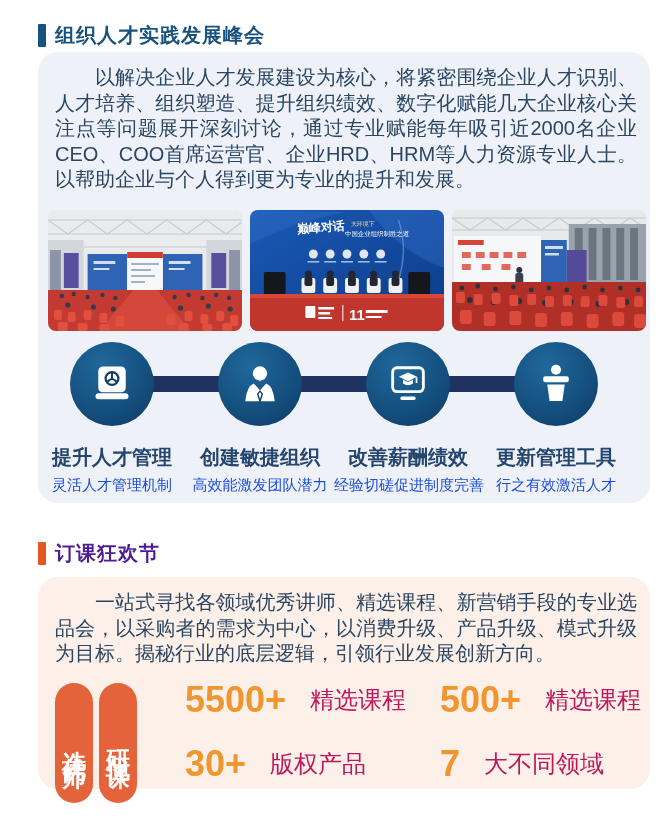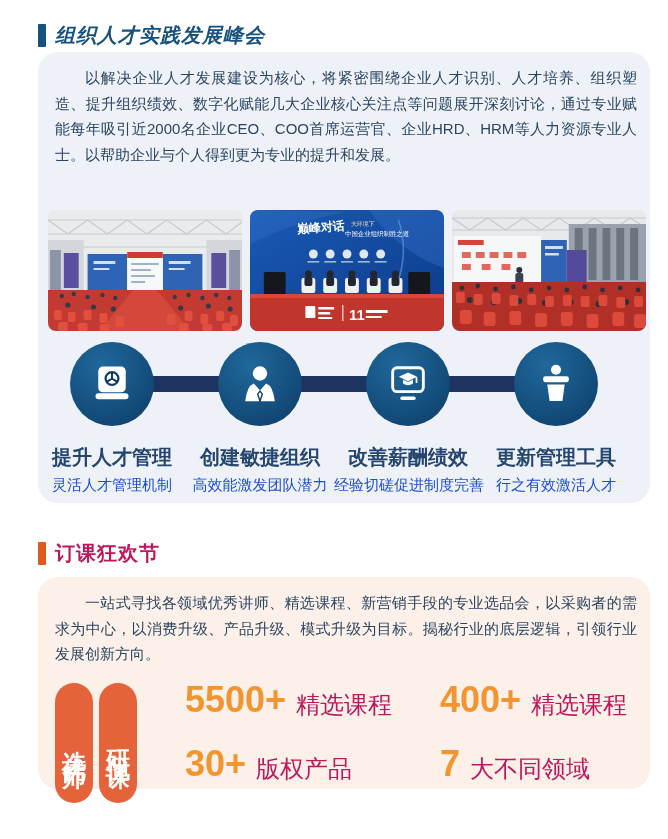--- a/index.html
+++ b/index.html
@@ -5,31 +5,31 @@
   * { margin:0; padding:0; box-sizing:border-box; }
   body { background:#ffffff; font-family:"Liberation Sans","DejaVu Sans",sans-serif; }
   .page { position:relative; width:668px; height:839px; background:#ffffff; overflow:hidden; }
 
   
   .sec-head { position:absolute; left:38px; display:flex; align-items:center; gap:9px; }
   .sec-bar { width:8px; height:23px; border-radius:1px; }
   .sec-head h2 { font-size:20px; font-weight:bold; letter-spacing:1px; }
   #head1 { top:22px; }
   #head1 .sec-bar { background:#17517d; }
-  #head1 h2 { color:#17517d;font-style:italic; }
+  #head1 h2 { color:#17517d; }
   #head2 { top:540px; }
   #head2 .sec-bar { background:#e4571f; }
-  #head2 h2 { color:#be185d; }
+  #head2 h2 { color:#4c1d95; }
 
   
   .panel { position:absolute; left:38px; width:612px; border-radius:20px; }
   #panel1 { top:52px; height:451px; background:#eef1f8; }
   #panel2 { top:577px; height:212px; background:#fcf0e8; }
 
-  .desc { position:absolute; top:13px; left:17px; right:13px; font-size:15px;
+  .desc { position:absolute; top:13px; left:17px; right:13px; font-size:20px;
           line-height:25.5px; color:#2b4663; text-indent:2em; text-align:justify; }
 
   
   .photos { position:absolute; top:158px; left:10px; display:flex; gap:8px; }
   .photo { width:194px; height:121px; border-radius:8px; overflow:hidden; background:#dfe3e6; }
   .photo svg { display:block; width:100%; height:100%; }
 
   
   .steps { position:absolute; top:290px; left:0; width:612px; height:150px; }
   .connector { position:absolute; left:74px; width:444px; top:34px; height:16px; background:#1e335f; }
@@ -43,21 +43,21 @@
   .step-sub { margin-top:5px; font-size:15px; color:#1d4ed8; white-space:nowrap; }
 
   
   .pill { position:absolute; top:106px; width:38px; height:120px; border-radius:19px;
           background:#e4633a; color:#ffffff; font-size:24px; font-weight:bold;
           writing-mode:vertical-rl; text-orientation:upright; letter-spacing:8px;
           display:flex; align-items:center; justify-content:center; }
   #pill1 { left:17px; } #pill2 { left:61px; }
   .stats { position:absolute; left:147px; top:102px; display:grid;
            grid-template-columns:255px auto; row-gap:22px; }
-  .stat { display:flex; align-items:flex-end; gap:10px; white-space:nowrap; }
+  .stat { display:flex; align-items:center; gap:24px; white-space:nowrap; }
   .stat-value { font-size:36px; font-weight:bold; color:#f0952f; }
   .stat-label { font-size:24px; color:#be185d; }
 </style>
 </head>
 <body>
 
 <div class="page">
 
   <div class="sec-head" id="head1">
     <span class="sec-bar"></span>
@@ -353,21 +353,21 @@
 
     <div class="pill" id="pill1">选优师</div>
     <div class="pill" id="pill2">研优课</div>
 
     <div class="stats">
       <div class="stat">
         <span class="stat-value">5500+</span>
         <span class="stat-label">精选课程</span>
       </div>
       <div class="stat">
-        <span class="stat-value">400+</span>
+        <span class="stat-value">500+</span>
         <span class="stat-label">精选课程</span>
       </div>
       <div class="stat">
         <span class="stat-value">30+</span>
         <span class="stat-label">版权产品</span>
       </div>
       <div class="stat">
         <span class="stat-value">7</span>
         <span class="stat-label">大不同领域</span>
       </div>

